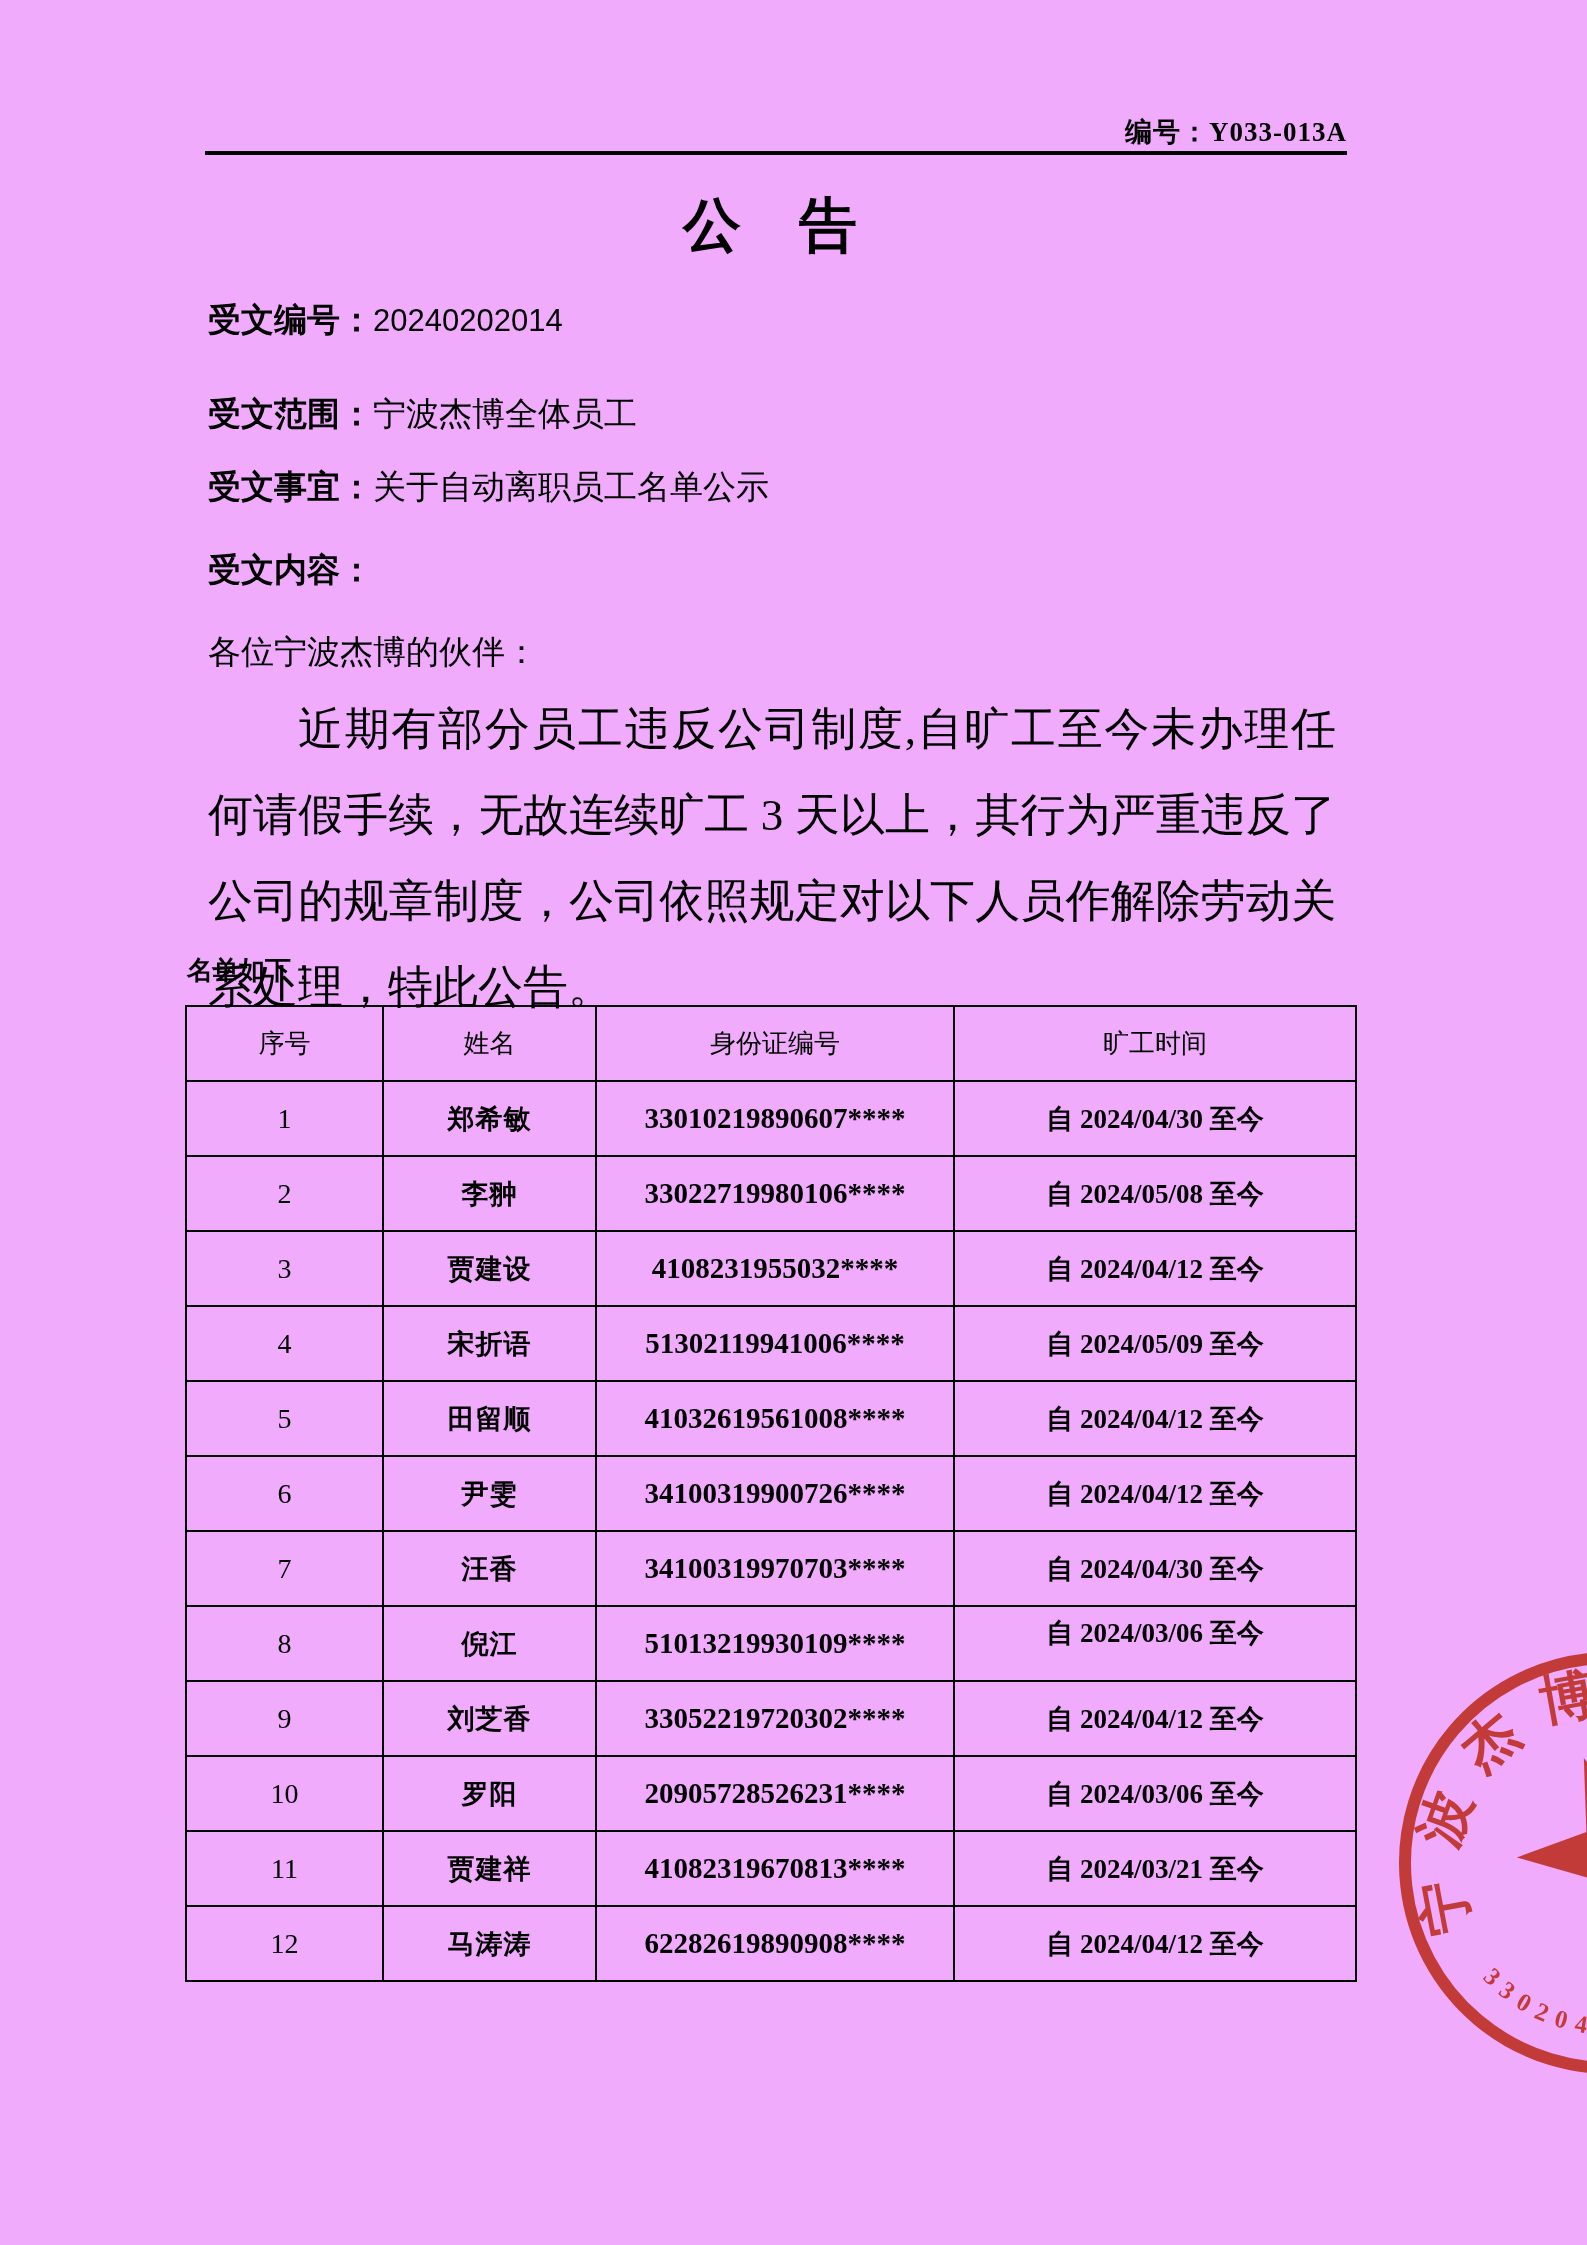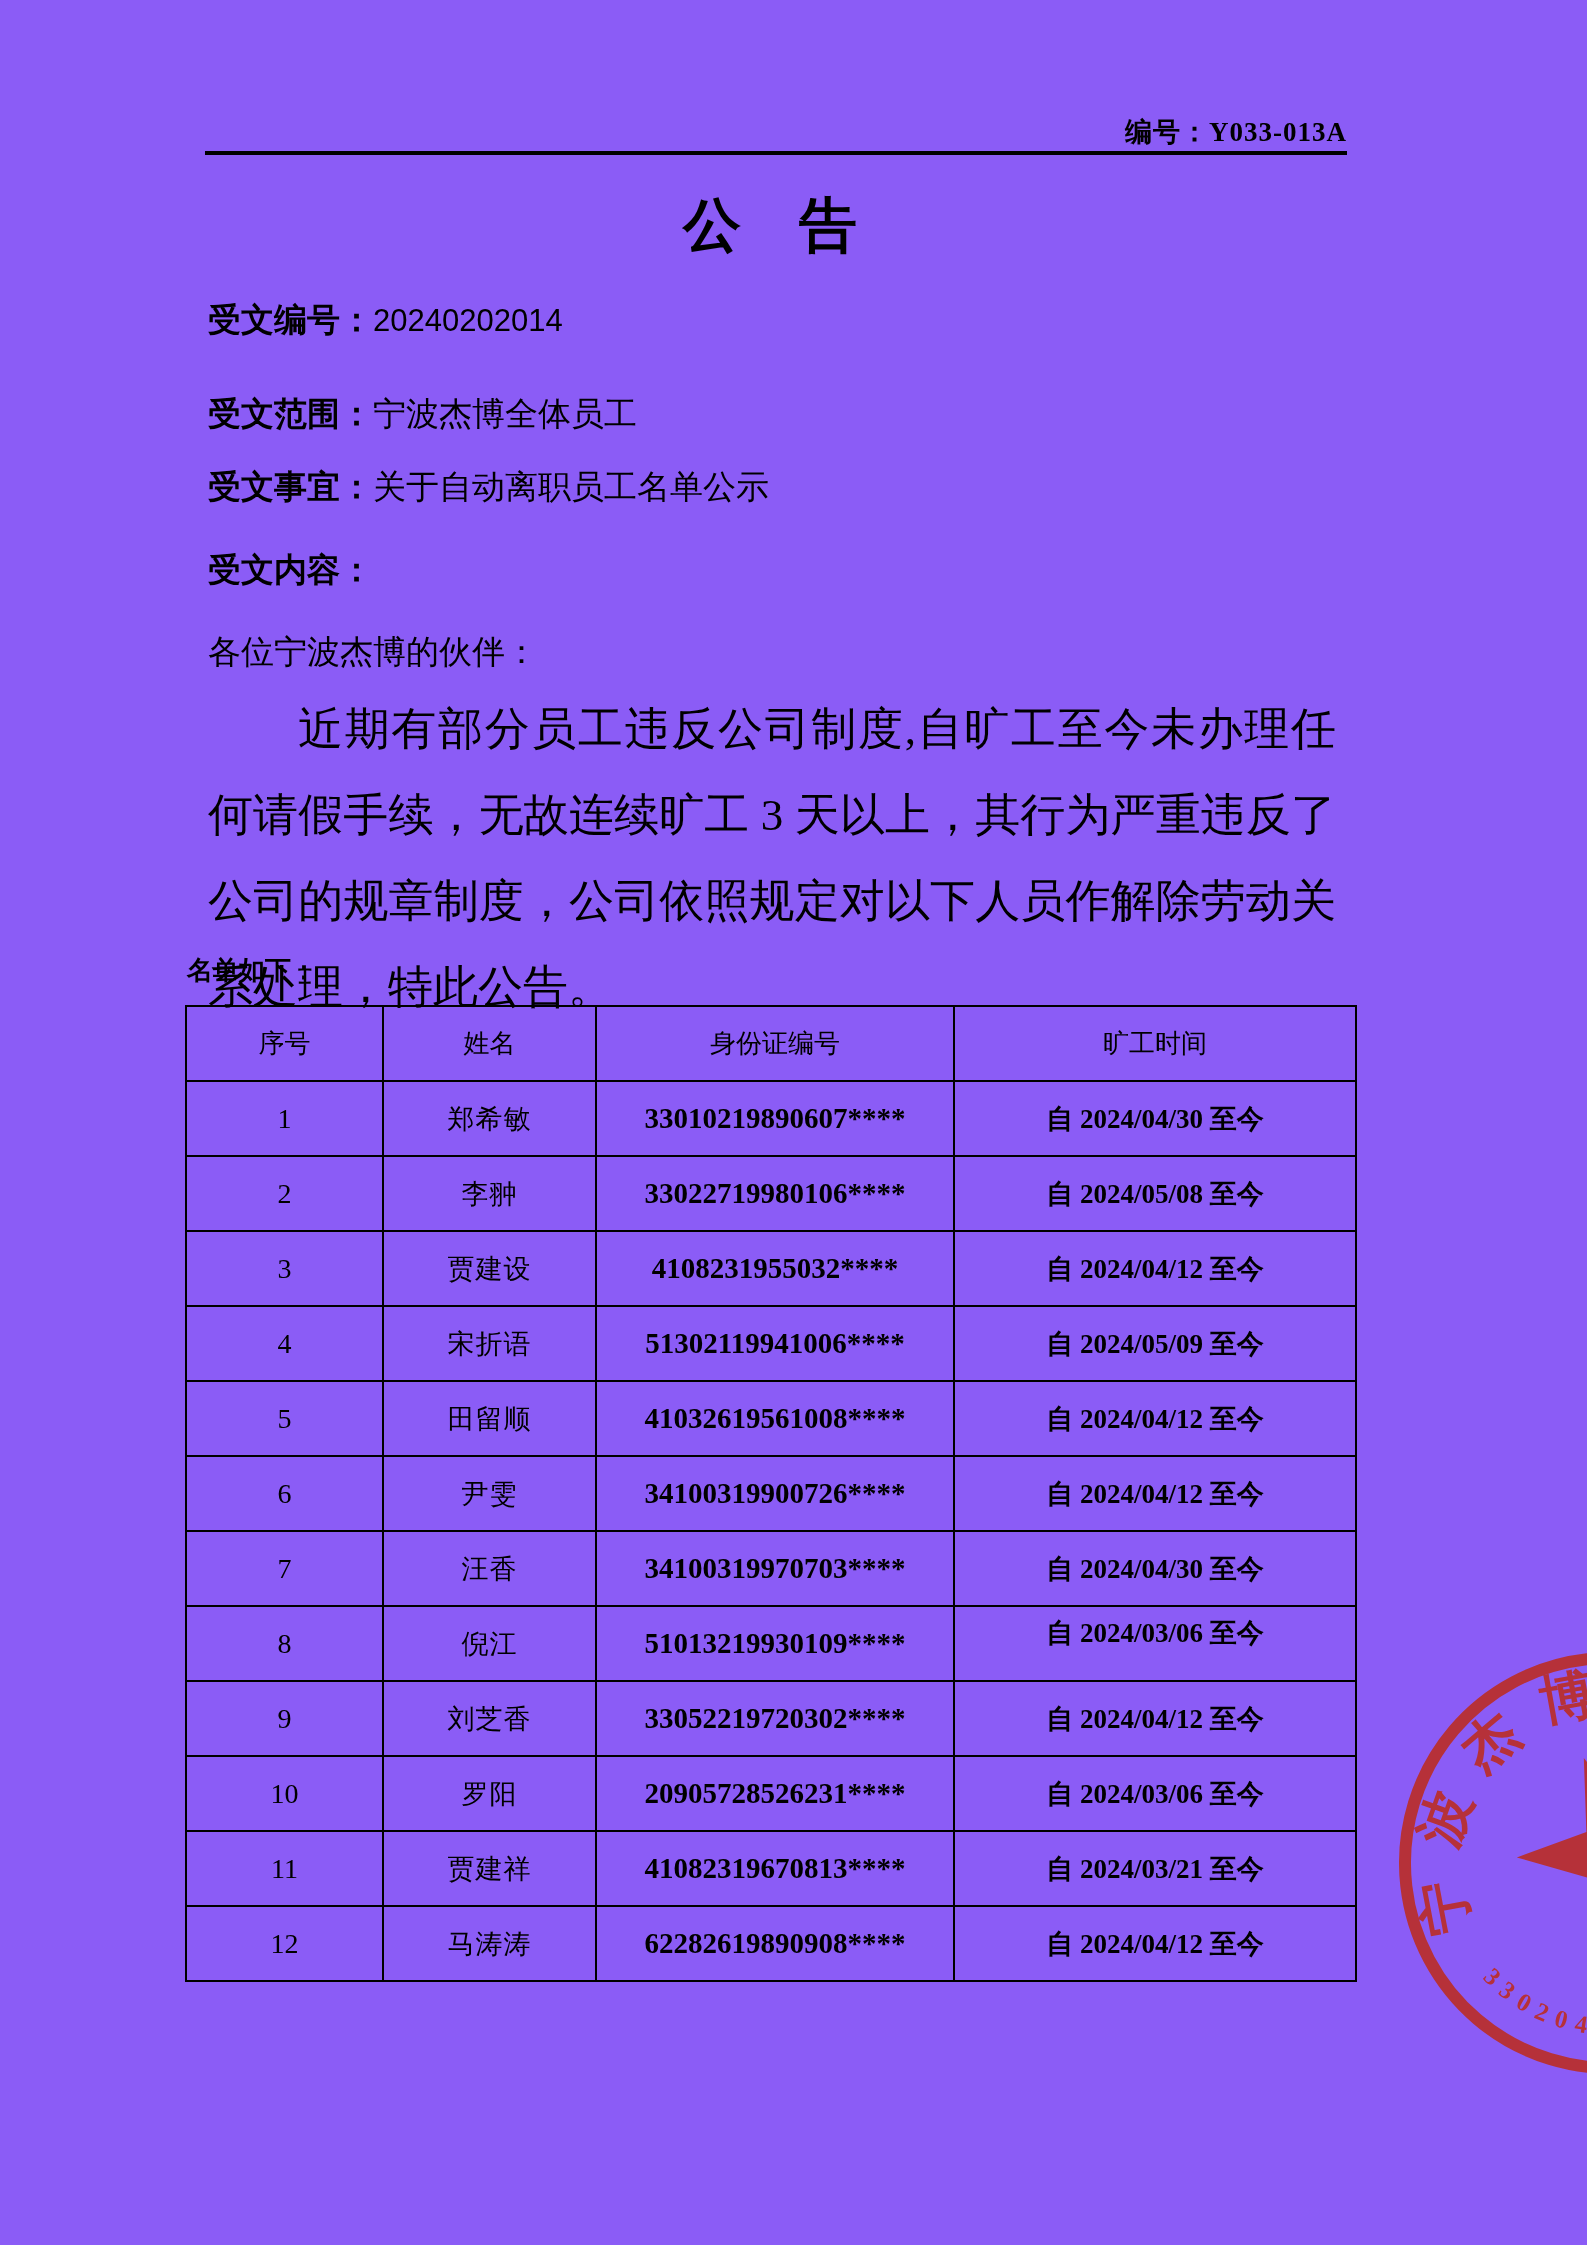--- a/index.html
+++ b/index.html
@@ -4,21 +4,21 @@
 <style>
   html,body{margin:0;padding:0;}
   body{
     width:1587px;height:2245px;
     background:#ffffff;
     font-family:"Liberation Serif","DejaVu Serif",serif;
     color:#000;
   }
   .page{
     position:relative;width:1587px;height:2245px;
-    background:#8b5cf6;overflow:hidden;
+    background:#f0abfc;overflow:hidden;
   }
   .doc-code{
     position:absolute;top:114px;left:205px;width:1142px;
     text-align:right;font-size:27px;font-weight:bold;
     letter-spacing:1px;
   }
   .header-rule{
     position:absolute;top:151px;left:205px;width:1142px;height:4px;
     background:#000;
   }
@@ -56,21 +56,21 @@
   .roster col.c3{width:358px;}
   .roster col.c4{width:402px;}
   .roster th,.roster td{
     border:2px solid #000;
     height:75px;box-sizing:border-box;
     text-align:center;vertical-align:middle;
     padding:3px;overflow:hidden;
   }
   .roster th{font-size:26px;font-weight:normal;}
   .roster td:nth-child(1){font-size:28px;font-weight:normal;}
-  .roster td:nth-child(2){font-size:27px;font-weight:normal;letter-spacing:1px;}
+  .roster td:nth-child(2){font-size:27px;font-weight:bold;letter-spacing:1px;}
   .roster td:nth-child(3){font-size:29px;font-weight:bold;}
   .roster td:nth-child(4){font-size:27px;font-weight:bold;}
   .roster tr.date-top td:nth-child(4){vertical-align:top;padding-top:8px;}
   .stamp{
     position:absolute;top:1618px;left:1365px;
     width:490px;height:490px;
     opacity:0.88;
   }
 </style>
 </head>

